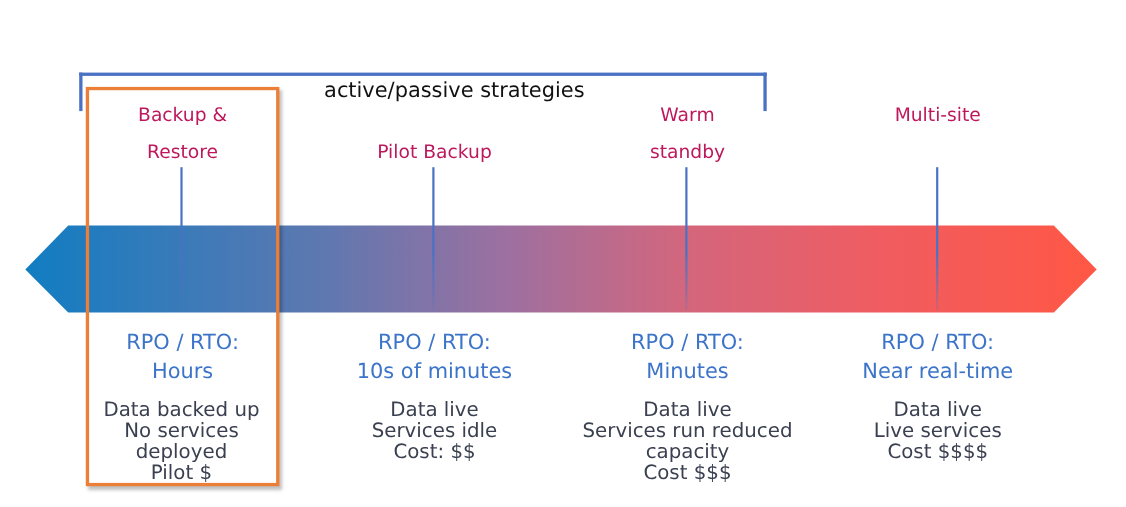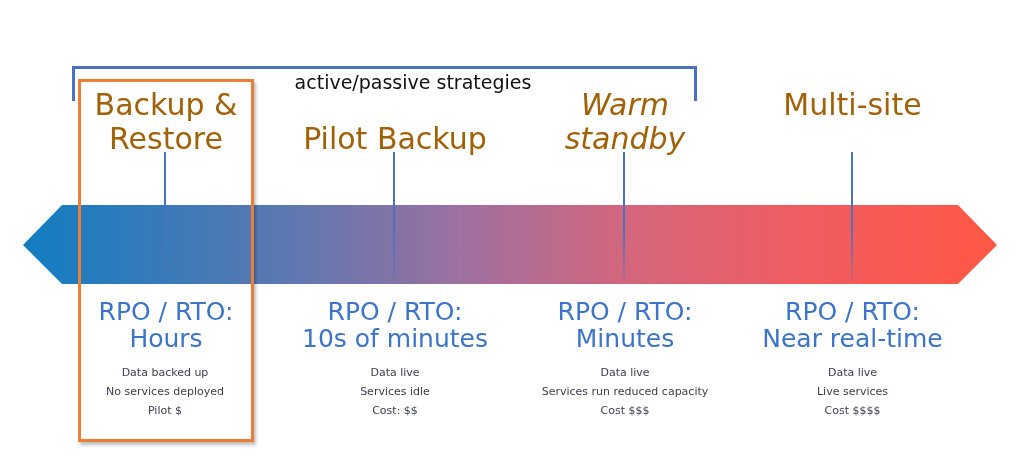--- a/index.html
+++ b/index.html
@@ -3,24 +3,24 @@
   <meta charset="utf-8">
   <style>
     html, body { margin: 0; padding: 0; background: #ffffff; }
     body { width: 1024px; height: 461px; position: relative; overflow: hidden;
            font-family: "DejaVu Sans", "Liberation Sans", sans-serif; }
     .group-label { position: absolute; top: 31px; left: 273px; width: 280px; text-align: center;
                    font-size: 19px; color: #111111; letter-spacing: 0; margin-top: 40px; }
     .bracket { position: absolute; left: 72px; top: 66px; width: 625px; height: 35px;
                border-top: 3px solid #4a72c4; border-left: 3px solid #4a72c4; border-right: 3px solid #4a72c4;
                box-sizing: border-box; }
-    .strategy-title { position: absolute; text-align: center; font-size: 30px; line-height: 34px; color: #a16207; }
+    .strategy-title { position: absolute; text-align: center; font-size: 17px; line-height: 34px; color: #be185d; }
     .tick { position: absolute; width: 2px; background: linear-gradient(#4a72c4, #4a72c4 60%, rgba(74,114,196,0.15)); }
-    .rpo { position: absolute; text-align: center; font-size: 25px; line-height: 27px; color: #3b74c8; }
-    .details { position: absolute; text-align: center; font-size: 11px; line-height: 19px; color: #3a4050; }
+    .rpo { position: absolute; text-align: center; font-size: 19px; line-height: 27px; color: #3b74c8; }
+    .details { position: absolute; text-align: center; font-size: 18px; line-height: 19px; color: #3a4050; }
     .highlight { position: absolute; left: 78px; top: 79px; width: 176px; height: 363px; box-sizing: border-box;
                  border: 3px solid #ec7f37; box-shadow: 2px 3px 3px rgba(0,0,0,0.25); }
     svg.arrow { position: absolute; left: 0; top: 0; }
   </style>
 </head>
 <body>
 
 <svg class="arrow" width="1024" height="461" viewBox="0 0 1024 461">
   <defs>
     <linearGradient id="spectrum" x1="23" y1="0" x2="997" y2="0" gradientUnits="userSpaceOnUse">
@@ -61,21 +61,21 @@
 <div class="rpo" style="left:300px; top:298px; width:190px;">
   <div>RPO / RTO:</div>
   <div>10s of minutes</div>
 </div>
 <div class="details" style="left:300px; top:363px; width:190px;">
   <div>Data live</div>
   <div>Services idle</div>
   <div>Cost: $$</div>
 </div>
 
-<div class="strategy-title" style="left:545px; top:88px; width:160px;font-style:italic;">
+<div class="strategy-title" style="left:545px; top:88px; width:160px;">
   <div>Warm</div>
   <div>standby</div>
 </div>
 <div class="tick" style="left:623px; top:152px; height:130px;"></div>
 <div class="rpo" style="left:525px; top:298px; width:200px;">
   <div>RPO / RTO:</div>
   <div>Minutes</div>
 </div>
 <div class="details" style="left:505px; top:363px; width:240px;">
   <div>Data live</div>

